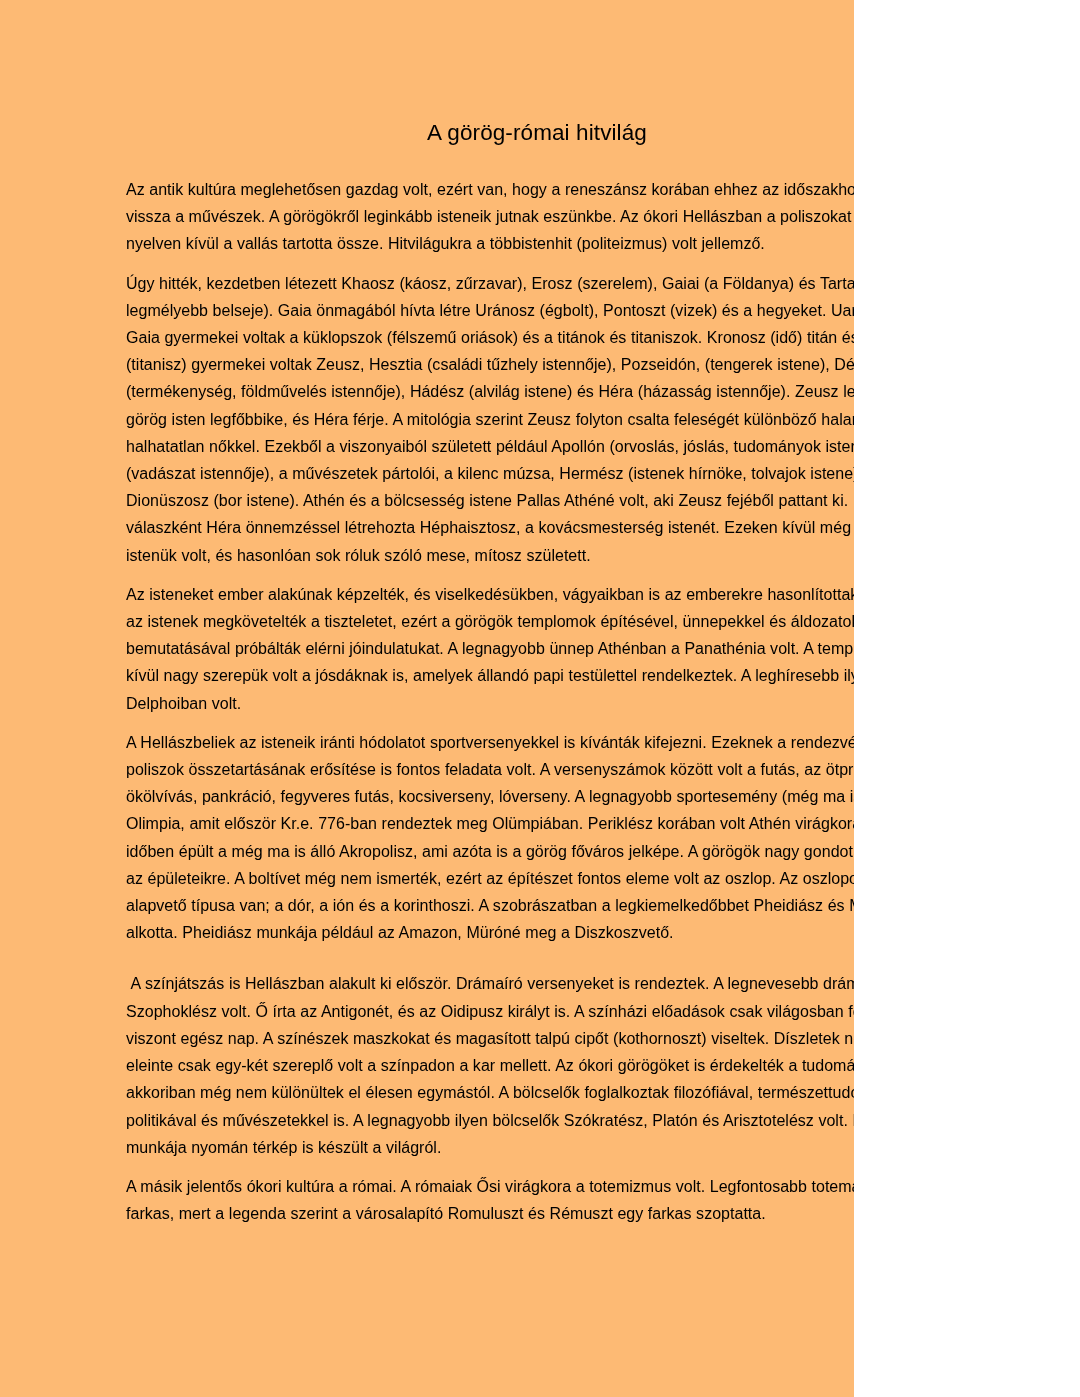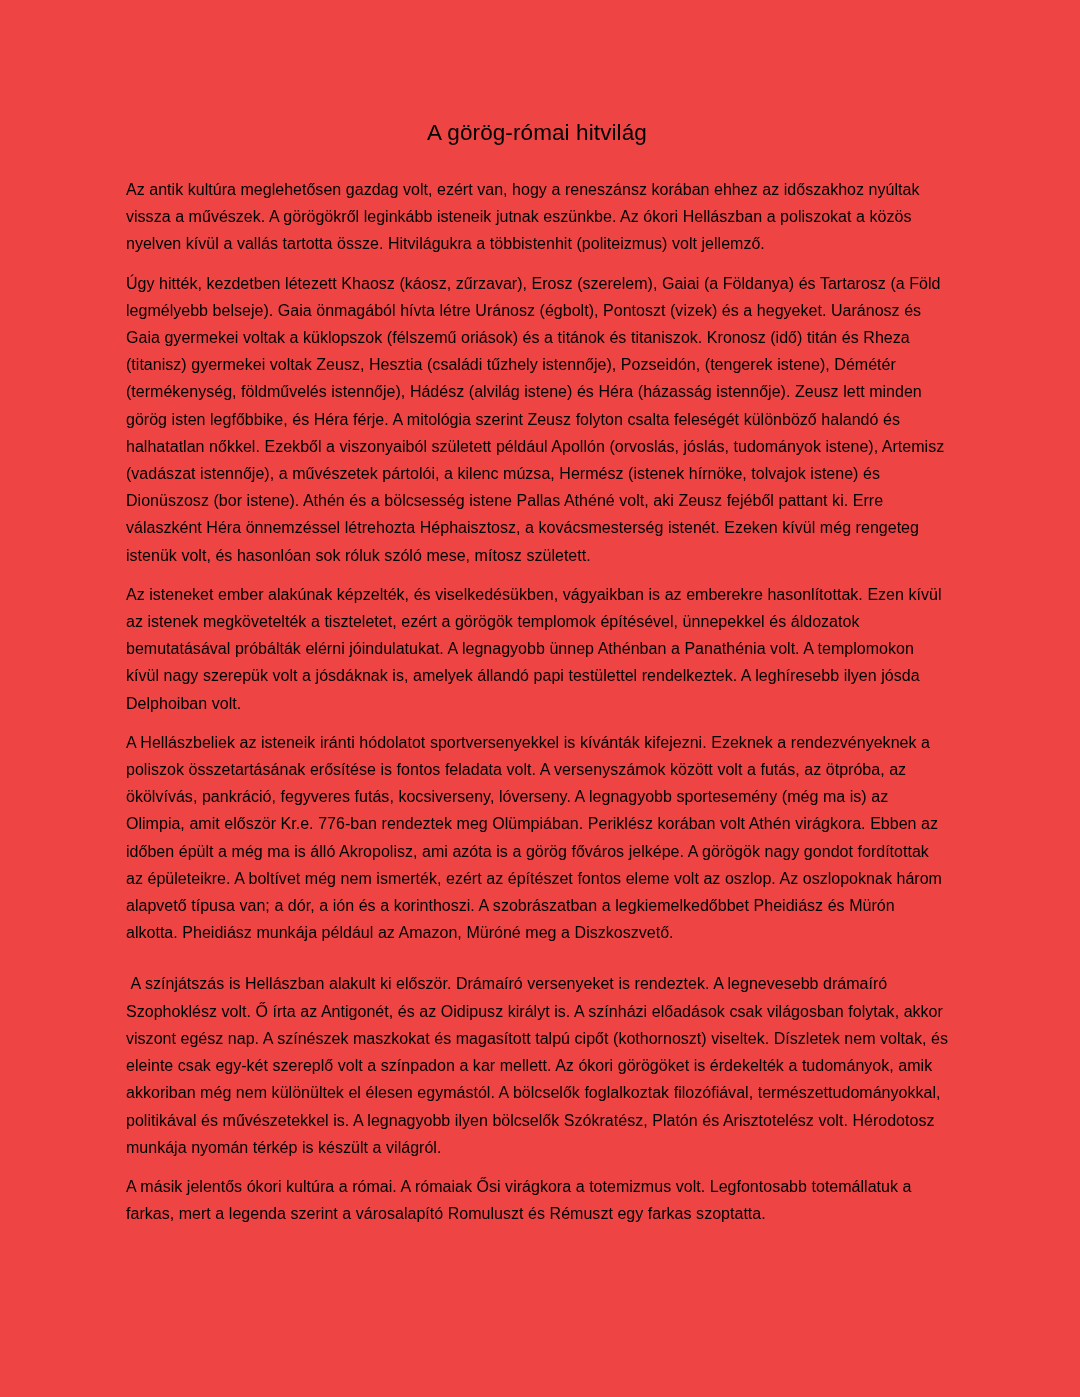--- a/index.html
+++ b/index.html
@@ -10,23 +10,23 @@
   }
   body {
     width: 1080px;
     height: 1397px;
     font-family: "Liberation Sans", sans-serif;
     color: #000000;
     -webkit-font-smoothing: antialiased;
   }
   .page {
     position: relative;
-    width: 1080px;
+    width: 854px;
     height: 1397px;
-    background: #ef4444;
+    background: #fdba74;
     box-sizing: border-box;
     overflow: hidden;
   }
   .doc-body {
     position: absolute;
     left: 126px;
     top: 118px;
     width: 822px;
   }
   .doc-title {

